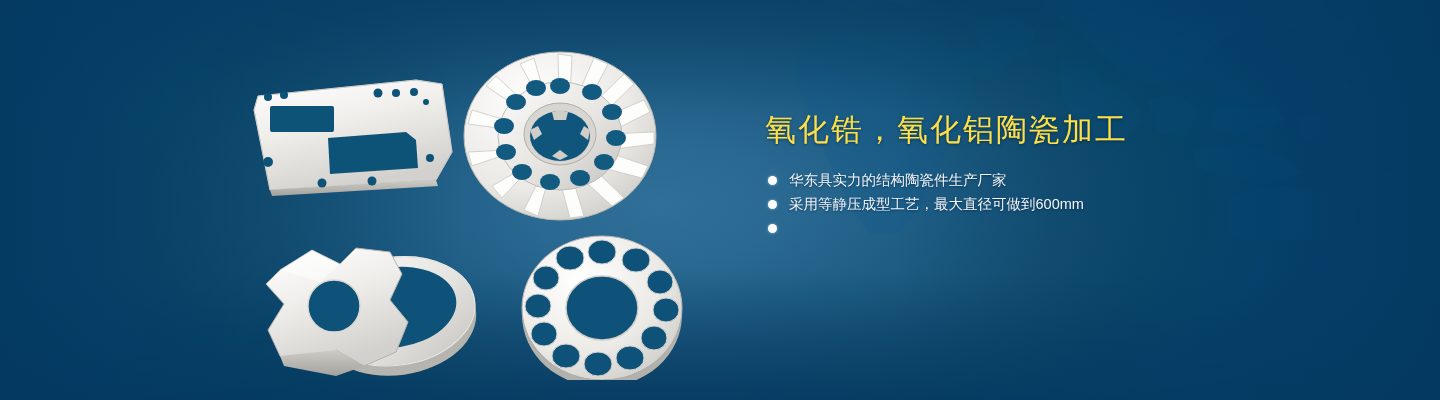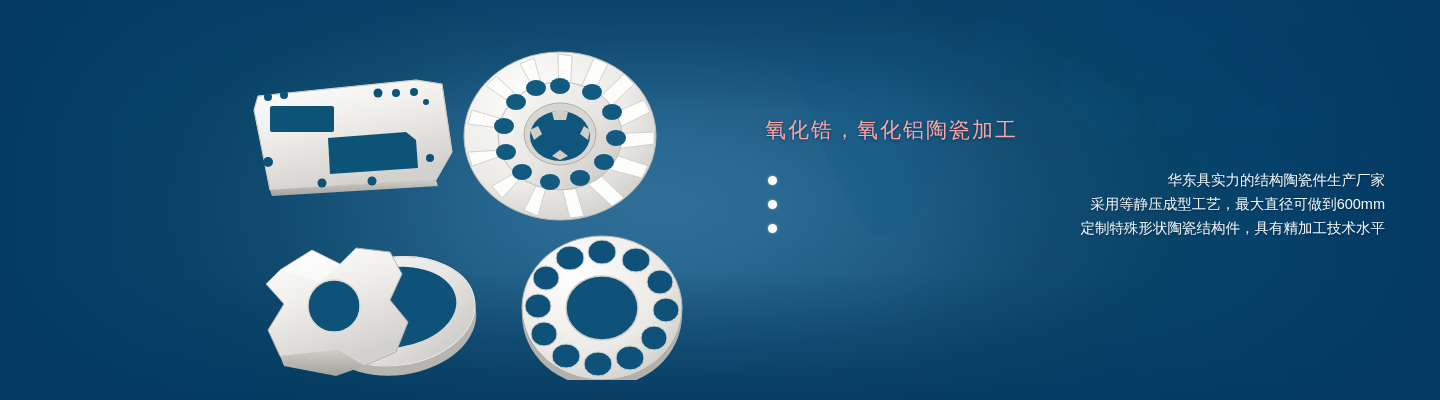--- a/index.html
+++ b/index.html
@@ -32,25 +32,25 @@
     position:absolute;left:760px;top:-40px;width:700px;height:280px;
     opacity:0.26;
   }
   .world-map svg{width:100%;height:100%;display:block;}
   
   .parts{position:absolute;left:230px;top:40px;width:480px;height:340px;}
   .parts svg{width:100%;height:100%;display:block;}
   
   .copy{position:absolute;left:765px;top:110px;width:620px;}
   .headline{
-    font-size:21px;line-height:40px;color:#fca5a5;letter-spacing:2px;
+    font-size:31px;line-height:40px;color:#fde047;letter-spacing:2px;
     font-weight:400;margin:0 0 22px 0;white-space:nowrap;
     text-shadow:0 1px 3px rgba(0,20,45,.55);
   }
-  .bullets{list-style:none;margin:0;padding:0;text-align:right;}
+  .bullets{list-style:none;margin:0;padding:0;}
   .bullets li{
     position:relative;padding-left:24px;margin-bottom:7px;
     font-size:14.5px;line-height:17px;color:#f2f7fb;white-space:nowrap;
     text-shadow:0 1px 2px rgba(0,20,45,.5);
   }
   .bullets li .dot{
     position:absolute;left:3px;top:4px;width:9px;height:9px;border-radius:50%;
     background:#ffffff;box-shadow:0 0 3px rgba(255,255,255,.5);
   }
 </style>
@@ -237,18 +237,17 @@
       <li>
         <span class="dot"></span>
         <span>华东具实力的结构陶瓷件生产厂家</span>
       </li>
       <li>
         <span class="dot"></span>
         <span>采用等静压成型工艺，最大直径可做到600mm</span>
       </li>
       <li>
         <span class="dot"></span>
-        <span>定制特殊形状陶瓷结构件，具有精加工技术水平</span>
       </li>
     </ul>
   </div>
 
 </div>
 
 </body></html>

